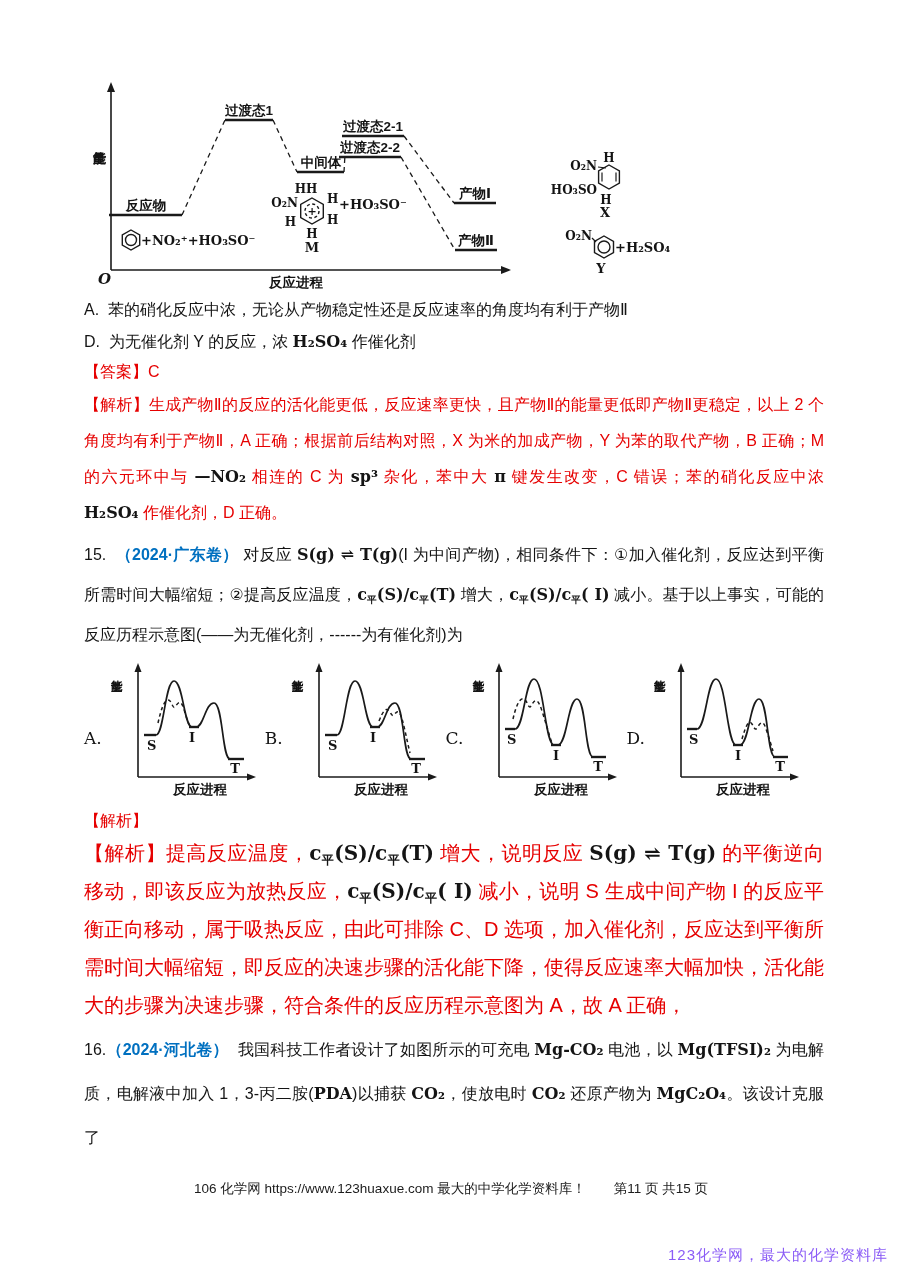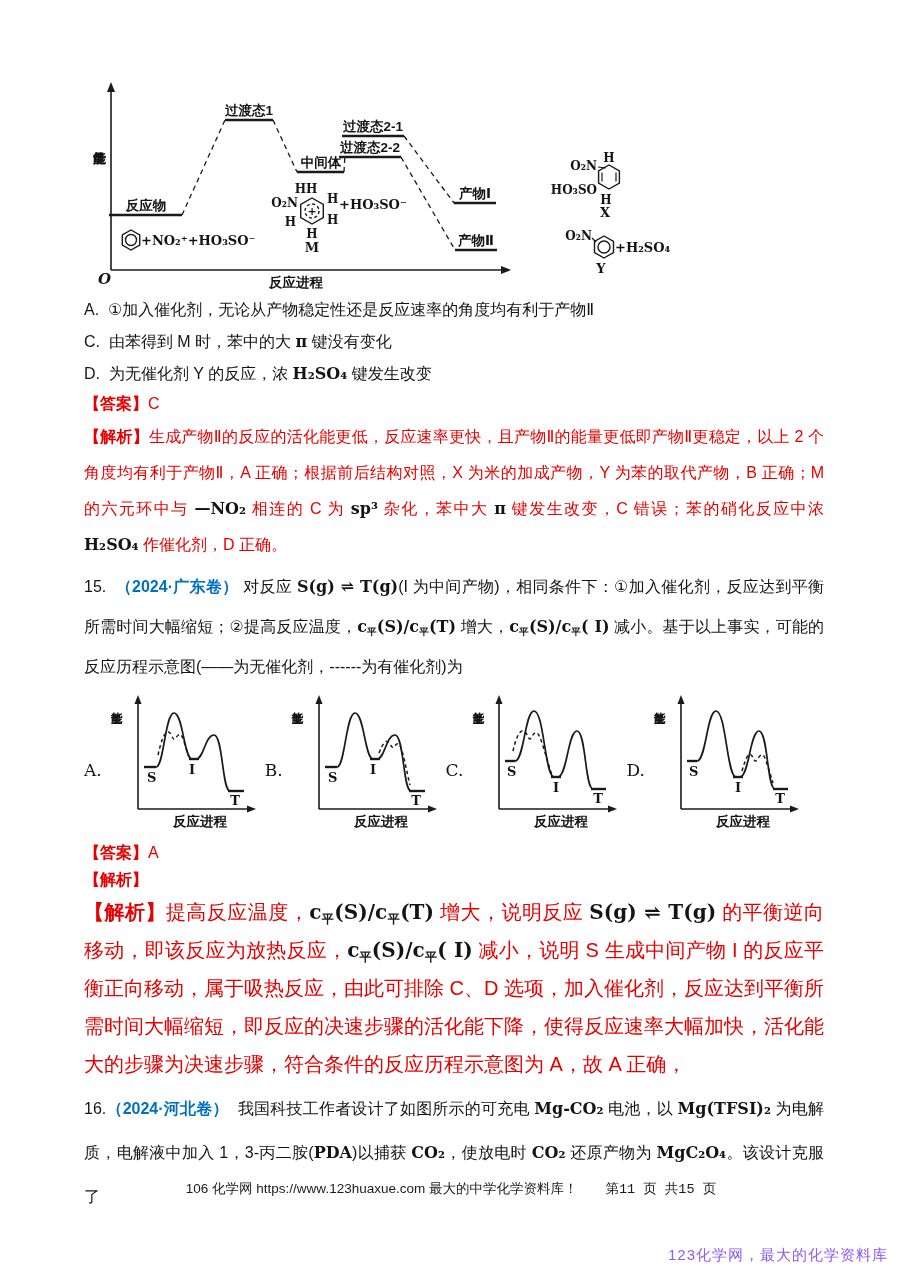--- a/index.html
+++ b/index.html
@@ -6,21 +6,21 @@
   .page{position:relative;width:902px;height:1275px;background:#ffffff;margin:0 auto;overflow:hidden;
         font-family:"Liberation Sans","DejaVu Sans",sans-serif;color:#141414;}
   .content{position:absolute;left:84px;top:80px;width:740px;}
   
   .rich{white-space:pre-wrap;text-align:justify;}
   .seg-k{color:#141414;}
   .seg-kb{font-family:"DejaVu Serif","Liberation Serif",serif;font-weight:bold;color:#141414;}
   .seg-kbsub{font-family:"DejaVu Serif","Liberation Serif",serif;font-weight:bold;color:#141414;
              font-size:0.6em;vertical-align:-0.35em;line-height:0;}
   .seg-r{color:var(--red,#e60000);}
-  .seg-rh{color:var(--red,#e60000);font-weight:700;}
+  .seg-rh{color:var(--red,#e60000);font-weight:400;}
   .seg-b{color:var(--blue,#0070c0);font-weight:bold;}
   
   .fig1{position:relative;width:600px;height:214px;}
   .vlabel{position:absolute;writing-mode:vertical-rl;text-orientation:upright;font-weight:600;
           font-size:13px;letter-spacing:2px;color:#141414;}
   .fig1 .vlabel{left:6px;top:60px;}
   svg text{font-family:"Liberation Sans","DejaVu Sans",sans-serif;fill:#141414;}
   .dlab{font-size:13.5px;font-weight:600;}
   .ftext{font-family:"DejaVu Serif","Liberation Serif",serif;font-weight:bold;}
   
@@ -31,21 +31,21 @@
   .row15{display:flex;gap:7px;margin-top:2px;align-items:stretch;}
   .mini{display:flex;align-items:center;}
   .optlabel{font-family:"DejaVu Serif","Liberation Serif",serif;font-size:17px;color:#141414;
             margin-right:6px;transform:translateY(6px);}
   .minifig{position:relative;width:150px;height:150px;}
   .minifig .vlabel{left:1px;top:14px;font-size:11.5px;letter-spacing:1px;}
   .ana15{line-height:38px;font-size:20px;}
   .concl{line-height:26px;font-size:16px;}
   .q16{line-height:44px;font-size:16px;margin-top:4px;}
   .footer{position:absolute;left:0;right:0;top:1180px;text-align:center;font-size:13.5px;color:#1c1c1c;}
-  .footer .pageno{margin-left:28px;font-family:Liberation Mono, monospace;}
+  .footer .pageno{margin-left:28px;}
   .watermark{position:absolute;right:14px;top:1246px;font-size:15px;color:#8b5cf6;letter-spacing:1px;}
   .axis{stroke:#1a1a1a;stroke-width:1.6;fill:none;}
   .bar{stroke:#1a1a1a;stroke-width:2.4;fill:none;}
   .dash{stroke:#1a1a1a;stroke-width:1.3;fill:none;stroke-dasharray:5 4;}
   .hex{stroke:#1a1a1a;stroke-width:1.4;fill:none;}
   .bond{stroke:#1a1a1a;stroke-width:1.2;fill:none;}
   .curve{stroke:#1a1a1a;stroke-width:1.7;fill:none;}
   .cdash{stroke:#1a1a1a;stroke-width:1.5;fill:none;stroke-dasharray:3.5 3;}
 </style>
 </head>
@@ -116,23 +116,22 @@
 
         <polygon class="hex" points="520,156 529.5,161.5 529.5,172.5 520,178 510.5,172.5 510.5,161.5"></polygon>
         <circle class="hex" cx="520" cy="167" r="6"></circle>
         <text class="ftext" x="508" y="160" font-size="12" text-anchor="end">O₂N</text>
         <line class="bond" x1="508" y1="158" x2="512" y2="162"></line>
         <text class="ftext" x="531" y="172" font-size="13">+H₂SO₄</text>
         <text class="ftext" x="517" y="193" font-size="13" text-anchor="middle">Y</text>
       </svg>
     </div>
 
-    <div class="optline rich"><span class="seg-k">A.  ①加入催化剂，无论从产物稳定性还是反应速率的角度均有利于产物Ⅱ</span></div>
-    <div class="optline rich"><span class="seg-k">C.  由苯得到 M 时，苯中的大 </span><span class="seg-kb">π</span><span class="seg-k"> 键没有变化</span></div>
-    <div class="optline rich"><span class="seg-k">D.  为无催化剂 Y 的反应，浓 </span><span class="seg-kb">H₂SO₄</span><span class="seg-k"> 键发生改变</span></div>
+    <div class="optline rich"><span class="seg-k">A.  苯的硝化反应中浓，无论从产物稳定性还是反应速率的角度均有利于产物Ⅱ</span></div>
+    <div class="optline rich"><span class="seg-k">D.  为无催化剂 Y 的反应，浓 </span><span class="seg-kb">H₂SO₄</span><span class="seg-k"> 作催化剂</span></div>
 
     <div class="ans rich"><span class="seg-rh">【答案】</span><span class="seg-r">C</span></div>
     <div class="ana14 rich"><span class="seg-rh">【解析】</span><span class="seg-r">生成产物Ⅱ的反应的活化能更低，反应速率更快，且产物Ⅱ的能量更低即产物Ⅱ更稳定，以上 2 个角度均有利于产物Ⅱ，A 正确；根据前后结构对照，X 为米的加成产物，Y 为苯的取代产物，B 正确；M 的六元环中与 </span><span class="seg-kb">—NO₂</span><span class="seg-r"> 相连的 C 为 </span><span class="seg-kb">sp³</span><span class="seg-r"> 杂化，苯中大 </span><span class="seg-kb">π</span><span class="seg-r"> 键发生改变，C 错误；苯的硝化反应中浓 </span><span class="seg-kb">H₂SO₄</span><span class="seg-r"> 作催化剂，D 正确。</span></div>
 
     <div class="stem15 rich"><span class="seg-k">15.  </span><span class="seg-b">（2024·广东卷）</span><span class="seg-k"> 对反应 </span><span class="seg-kb">S(g) ⇌ T(g)</span><span class="seg-k">(I 为中间产物)，相同条件下：①加入催化剂，反应达到平衡所需时间大幅缩短；②提高反应温度，</span><span class="seg-kb">c</span><span class="seg-kbsub">平</span><span class="seg-kb">(S)/c</span><span class="seg-kbsub">平</span><span class="seg-kb">(T)</span><span class="seg-k"> 增大，</span><span class="seg-kb">c</span><span class="seg-kbsub">平</span><span class="seg-kb">(S)/c</span><span class="seg-kbsub">平</span><span class="seg-kb">( I)</span><span class="seg-k"> 减小。基于以上事实，可能的反应历程示意图(——为无催化剂，------为有催化剂)为</span></div>
 
     <div class="row15">
 
       <div class="mini">
         <span class="optlabel">A.</span>
@@ -216,21 +215,20 @@
             <path class="cdash" d="M91,82 C95,68 98,62 101,67 C103,70 104,74 106,71 C109,66 112,62 115,72 C118,80 120,88 122,94"></path>
             <text class="ftext" x="38" y="87" font-size="13">S</text>
             <text class="ftext" x="87" y="103" font-size="13" text-anchor="middle">I</text>
             <text class="ftext" x="129" y="114" font-size="13" text-anchor="middle">T</text>
             <text class="dlab" x="92" y="137" font-size="13" text-anchor="middle">反应进程</text>
           </svg>
         </div>
       </div>
     </div>
 
-    <div class="ans rich"><span class="seg-rh">【答案】</span><span class="seg-r">A</span></div>
     <div class="ans rich"><span class="seg-rh">【解析】</span></div>
     <div class="ana15 rich"><span class="seg-rh">【解析】</span><span class="seg-r">提高反应温度，</span><span class="seg-kb">c</span><span class="seg-kbsub">平</span><span class="seg-kb">(S)/c</span><span class="seg-kbsub">平</span><span class="seg-kb">(T)</span><span class="seg-r"> 增大，说明反应 </span><span class="seg-kb">S(g) ⇌ T(g)</span><span class="seg-r"> 的平衡逆向移动，即该反应为放热反应，</span><span class="seg-kb">c</span><span class="seg-kbsub">平</span><span class="seg-kb">(S)/c</span><span class="seg-kbsub">平</span><span class="seg-kb">( I)</span><span class="seg-r"> 减小，说明 S 生成中间产物 I 的反应平衡正向移动，属于吸热反应，由此可排除 C、D 选项，加入催化剂，反应达到平衡所需时间大幅缩短，即反应的决速步骤的活化能下降，使得反应速率大幅加快，活化能大的步骤为决速步骤，符合条件的反应历程示意图为 A，故 A 正确，</span></div>
 
     <div class="q16 rich"><span class="seg-k">16.</span><span class="seg-b">（2024·河北卷）</span><span class="seg-k">  我国科技工作者设计了如图所示的可充电 </span><span class="seg-kb">Mg-CO₂</span><span class="seg-k"> 电池，以 </span><span class="seg-kb">Mg(TFSI)₂</span><span class="seg-k"> 为电解质，电解液中加入 1，3-丙二胺(</span><span class="seg-kb">PDA</span><span class="seg-k">)以捕获 </span><span class="seg-kb">CO₂</span><span class="seg-k">，使放电时 </span><span class="seg-kb">CO₂</span><span class="seg-k"> 还原产物为 </span><span class="seg-kb">MgC₂O₄</span><span class="seg-k">。该设计克服了</span></div>
 
   </div>
 
   <div class="footer">
     <span>106 化学网  https://www.123huaxue.com  最大的中学化学资料库！</span><span class="pageno">第11 页 共15 页</span>
   </div>

